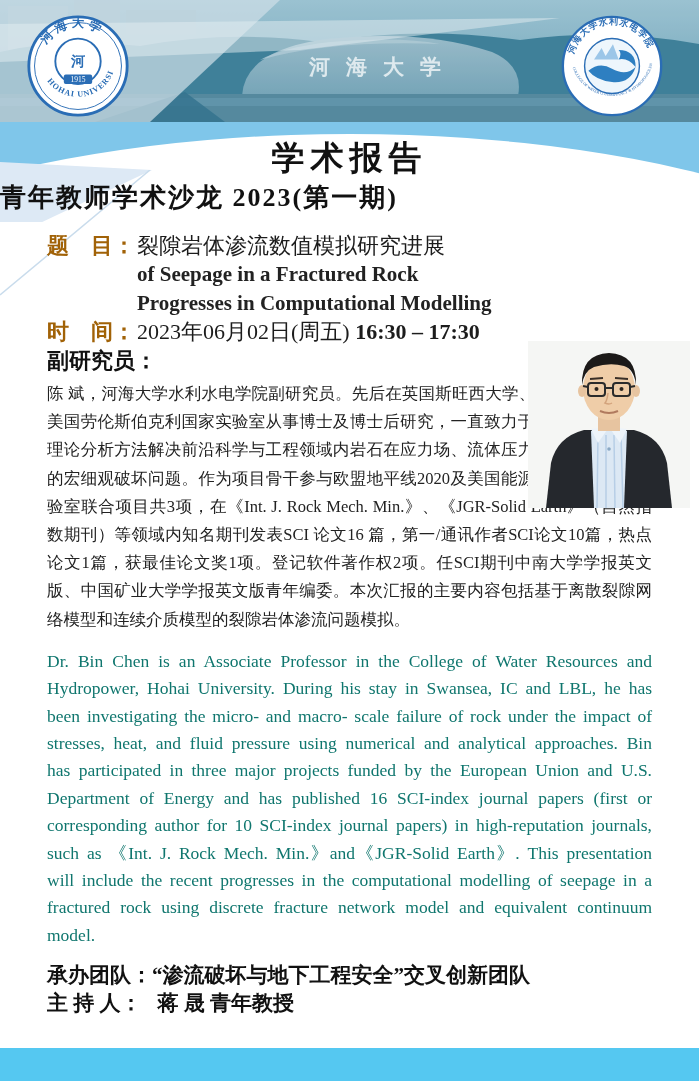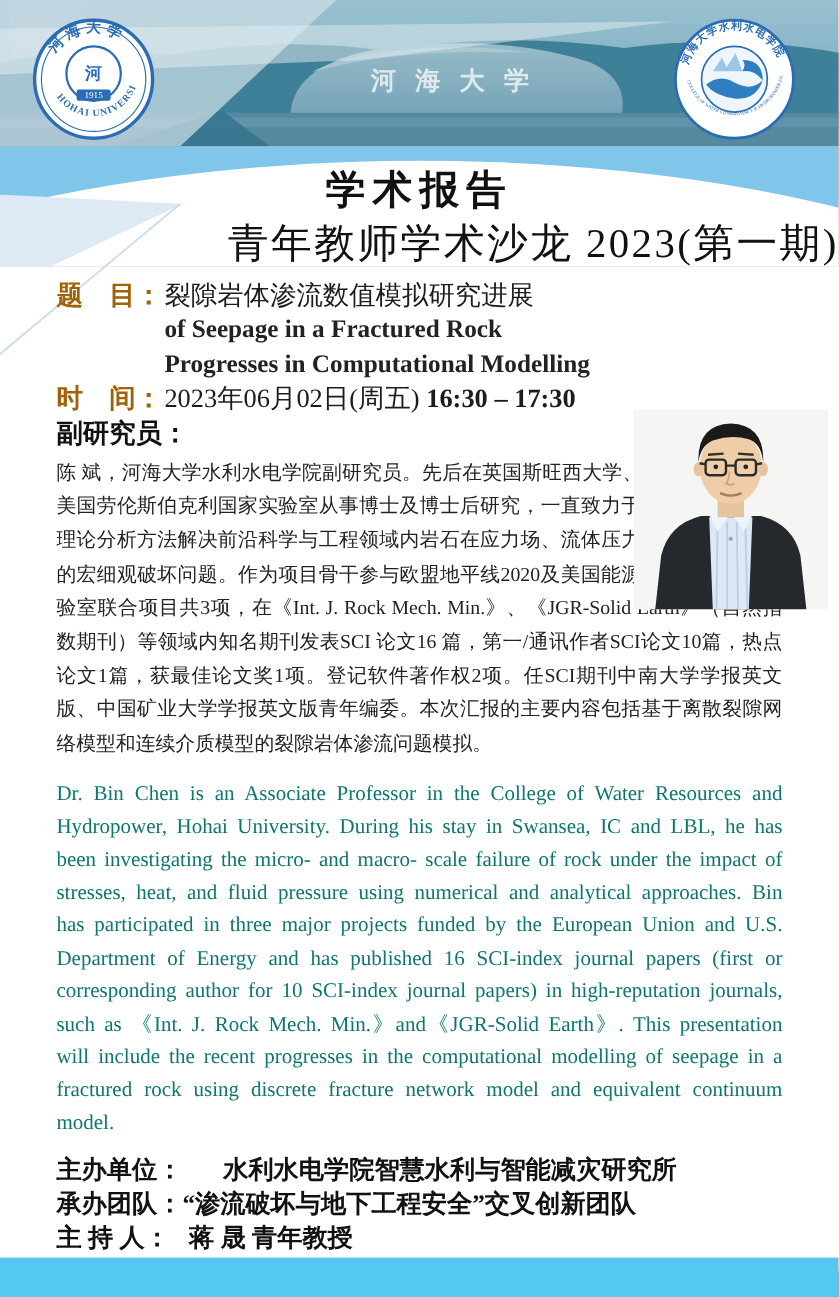--- a/index.html
+++ b/index.html
@@ -13,31 +13,31 @@
   .poster { position:relative; width:699px; height:1081px; background:#fff; overflow:hidden; }
 
   
   .campus { position:relative; width:699px; height:122px; overflow:hidden; }
   .campus svg { display:block; }
   .logo { position:absolute; top:14px; }
   .logo-left  { left:26px; }
   .logo-right { left:560px; }
 
   
-  .divider { position:relative; width:699px; height:100px; background:#a3a3a3; overflow:hidden; }
+  .divider { position:relative; width:699px; height:100px; background:#4d7c0f; overflow:hidden; }
   .band { position:absolute; left:0; top:0; width:699px; height:62px; background:#7fc6ea; }
   .dome { position:absolute; left:-250px; top:12px; width:1200px; height:420px;
           background:#ffffff; border-radius:50%; }
   .pale-wedge { position:absolute; left:0; top:40px; width:152px; height:80px;
           background:#dde9f5; clip-path:polygon(0 0, 100% 10%, 0 100%); }
   .hairline { position:absolute; left:0; top:160px; width:200px; height:160px; pointer-events:none; }
   .main-title { position:absolute; left:0; top:14px; width:100%; text-align:center;
           font-size:33px; font-weight:bold; letter-spacing:6px; color:#111; z-index:5; }
-  .sub-title  { position:absolute; left:0; top:58px; width:100%; text-align:right;
-          font-size:34px; font-weight:normal; letter-spacing:2px; color:#111; z-index:5; }
+  .sub-title  { position:absolute; left:0; top:58px; width:100%; text-align:left;
+          font-size:26px; font-weight:bold; letter-spacing:2px; color:#111; z-index:5; }
 
   
   .main { position:relative; padding:9px 47px 0 47px; }
   .field-line { font-size:22px; line-height:29px; white-space:nowrap; }
   .field-label { display:inline-block; width:90px; font-weight:bold; color:#a16207; }
   .field-value { font-weight:400; color:#1c1c1c; }
   .value-normal { font-weight:500; }
   .time-bold { font-weight:bold;margin-top:40px; }
   .topic-en { margin-left:90px; font-size:21px; line-height:28.5px; font-weight:bold; color:#222; }
   .bio-label { font-size:22px; line-height:29px; font-weight:bold; color:#111; }
@@ -163,23 +163,20 @@
       <span class="field-label">时　间：</span><span class="field-value value-normal">2023年06月02日(周五) </span><span class="time-bold">16:30 – 17:30</span>
     </div>
 
     <div class="bio-label">副研究员：</div>
 
     <p class="bio-zh">陈  斌，河海大学水利水电学院副研究员。先后在英国斯旺西大学、帝国理工学院、美国劳伦斯伯克利国家实验室从事博士及博士后研究，一直致力于应用计算力学与理论分析方法解决前沿科学与工程领域内岩石在应力场、流体压力场、热场作用下的宏细观破坏问题。作为项目骨干参与欧盟地平线2020及美国能源部资助的国家实验室联合项目共3项，在《Int. J. Rock Mech. Min.》、《JGR-Solid Earth》（自然指数期刊）等领域内知名期刊发表SCI 论文16 篇，第一/通讯作者SCI论文10篇，热点论文1篇，获最佳论文奖1项。登记软件著作权2项。任SCI期刊中南大学学报英文版、中国矿业大学学报英文版青年编委。本次汇报的主要内容包括基于离散裂隙网络模型和连续介质模型的裂隙岩体渗流问题模拟。</p>
     <p class="bio-en">Dr. Bin Chen is an Associate Professor in the College of Water Resources and Hydropower, Hohai University. During his stay in Swansea, IC and LBL, he has been investigating the micro- and macro- scale failure of rock under the impact of stresses, heat, and fluid pressure using numerical and analytical approaches. Bin has participated in three major projects funded by the European Union and U.S. Department of Energy and has published 16 SCI-index journal papers (first or corresponding author for 10 SCI-index journal papers) in high-reputation journals, such as 《Int. J. Rock Mech. Min.》and《JGR-Solid Earth》. This presentation will include the recent progresses in the computational modelling of seepage in a fractured rock using discrete fracture network model and equivalent continuum model.</p>
 
     <div class="footer">
       <div class="footer-line">
-        <span class="footer-label">主办单位：</span><span class="footer-gap"></span><span class="footer-value">水利水电学院智慧水利与智能减灾研究所</span>
-      </div>
-      <div class="footer-line">
         <span class="footer-label">承办团队：</span><span class="footer-value">“渗流破坏与地下工程安全”交叉创新团队</span>
       </div>
       <div class="footer-line">
         <span class="footer-label">主 持 人：</span><span class="footer-gap-small"></span><span class="footer-value">蒋 晟 青年教授</span>
       </div>
     </div>
 
     <div class="speaker-photo">
       <svg width="162" height="167" viewBox="0 0 162 167">
         <rect x="0" y="0" width="162" height="167" fill="#f5f6f4"></rect>

